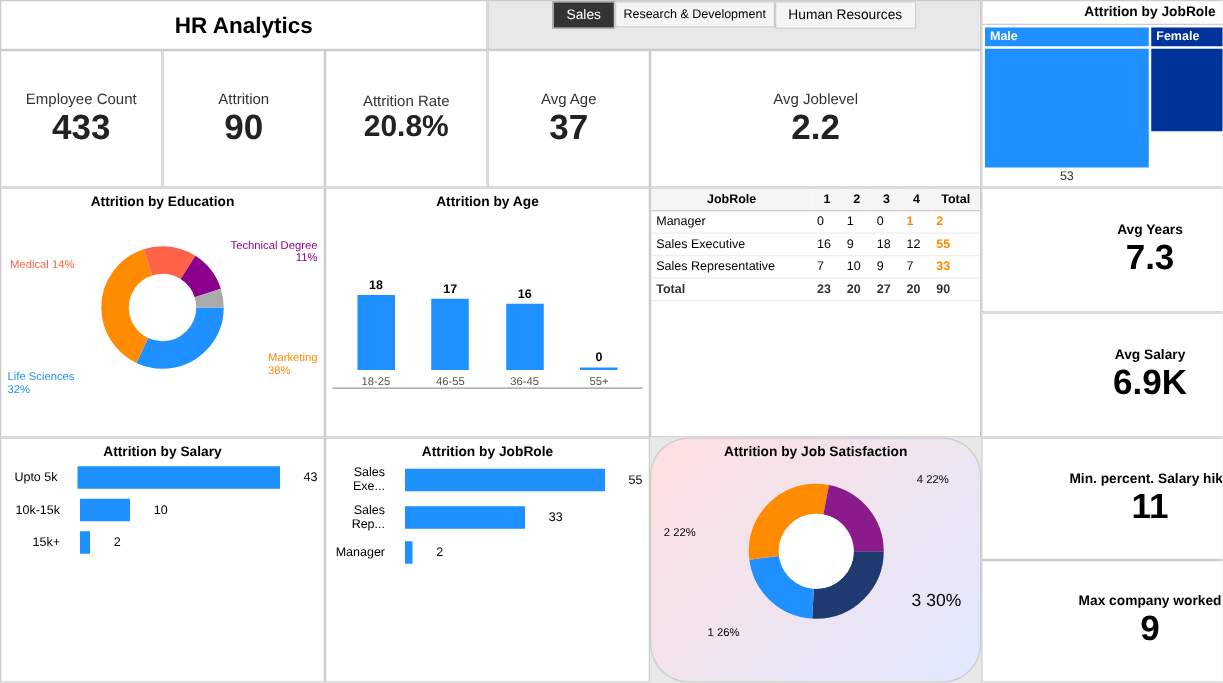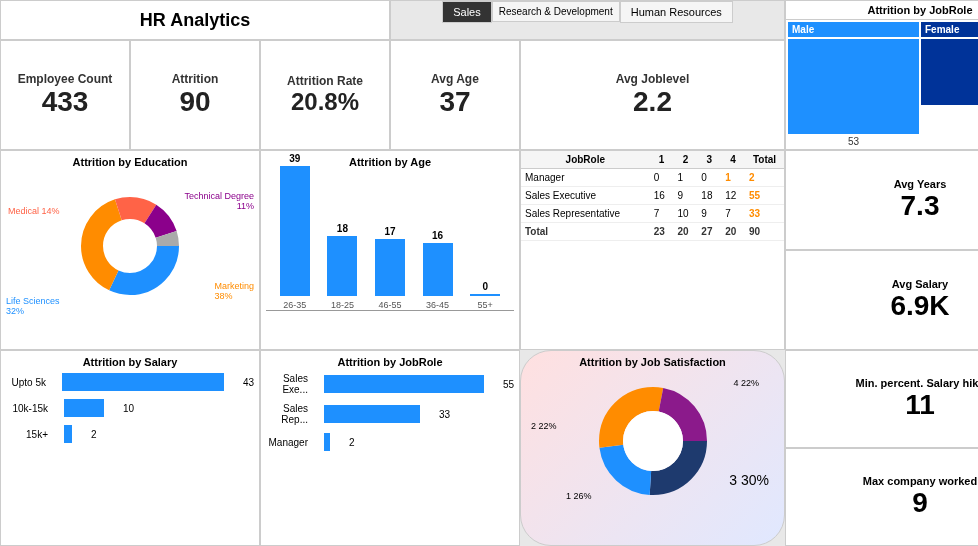--- a/index.html
+++ b/index.html
@@ -80,21 +80,21 @@
     .kpi-card {
       background: white;
       border: 1px solid #ccc;
       display: flex;
       flex-direction: column;
       align-items: center;
       justify-content: center;
       padding: 5px;
     }
     .kpi-label {
-      font-weight: bold;
+      font-weight: normal;
       font-size: 12px;
       text-align: center;
       color: #333;
     }
     .kpi-value {
       font-weight: bold;
       font-size: 28px;
       color: #222;
     }
     
@@ -326,25 +326,20 @@
       </div>
       <div style="position:absolute; right:0; bottom:20px; font-size:9px; color:#ff8c00;">
         Marketing<br>38%
       </div>
     </div>
   </div>
 
   <div class="chart-card" style="grid-column:3/5; grid-row:3/4;">
     <div class="chart-title">Attrition by Age</div>
     <div class="bar-chart">
-      <div class="bar-group">
-        <span class="bar-label-top">39</span>
-        <div class="bar" style="height:130px;"></div>
-        <span class="bar-label-bottom">26-35</span>
-      </div>
       <div class="bar-group">
         <span class="bar-label-top">18</span>
         <div class="bar" style="height:60px;"></div>
         <span class="bar-label-bottom">18-25</span>
       </div>
       <div class="bar-group">
         <span class="bar-label-top">17</span>
         <div class="bar" style="height:57px;"></div>
         <span class="bar-label-bottom">46-55</span>
       </div>
@@ -463,21 +458,21 @@
 
         <circle cx="60" cy="60" r="42" fill="none" stroke="#ff8c00" stroke-width="24" stroke-dasharray="79.2 184.7" stroke-dashoffset="-126.4"></circle>
 
         <circle cx="60" cy="60" r="42" fill="none" stroke="#8b1a8b" stroke-width="24" stroke-dasharray="57.9 206" stroke-dashoffset="-205.6"></circle>
         <circle cx="60" cy="60" r="30" fill="white"></circle>
       </svg>
 
       <div style="position:absolute; top:7px; right:20px; font-size:9px;">4 22%</div>
       <div style="position:absolute; left:5px; top:50px; font-size:9px;">2 22%</div>
       <div style="position:absolute; right:10px; bottom:23px; font-size:14px;">3 30%</div>
-      <div style="position:absolute; bottom:10px; left:40px; font-size:9px;">1 26%</div>
+      <div style="position:absolute; bottom:0; left:40px; font-size:9px;">1 26%</div>
     </div>
   </div>
 
   <div style="grid-column:7/9; grid-row:4/5; display:flex; flex-direction:column;">
     <div class="small-kpi" style="flex:1; border:1px solid #ccc;">
       <div class="small-kpi-label">Min. percent. Salary hike</div>
       <div class="small-kpi-value">11</div>
     </div>
     <div class="small-kpi" style="flex:1; border:1px solid #ccc;">
       <div class="small-kpi-label">Max company worked</div>

